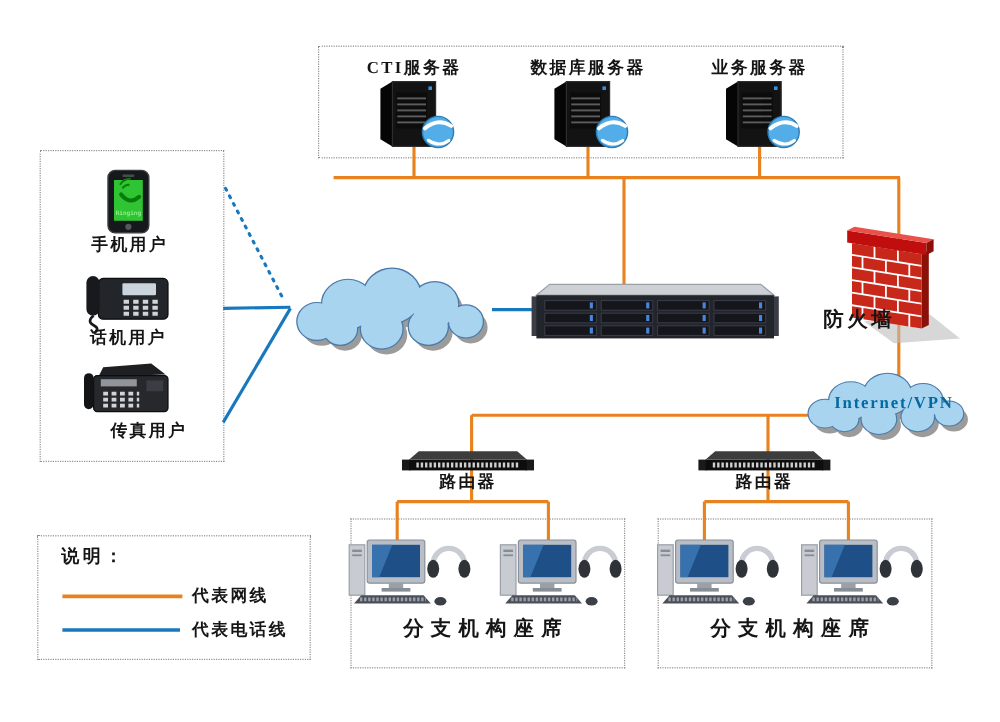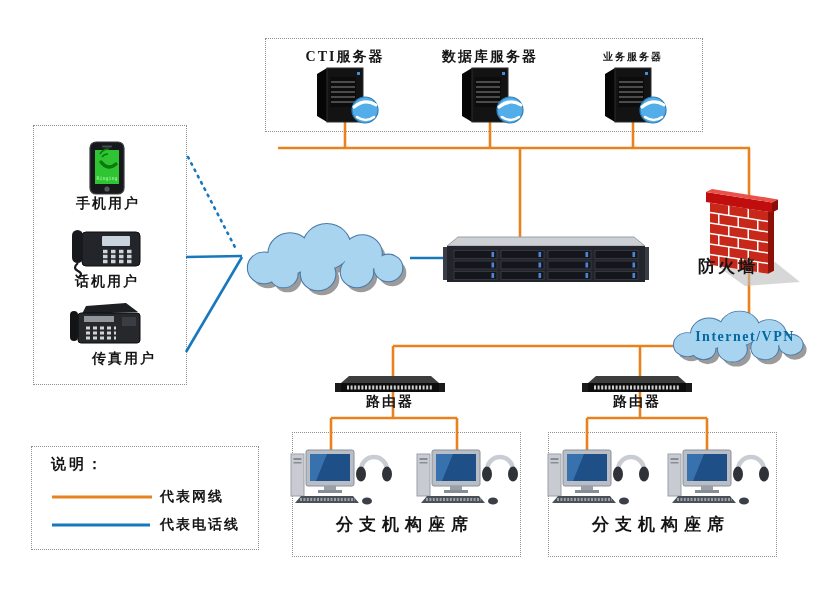--- a/index.html
+++ b/index.html
@@ -232,30 +232,30 @@
       <rect x="54" y="14" width="14" height="9" fill="#3a3e44"></rect>
       <line x1="18" y1="25" x2="48" y2="25" stroke="#d0d4d8" stroke-width="3.2" stroke-dasharray="4 3"></line>
       <line x1="18" y1="30" x2="48" y2="30" stroke="#d0d4d8" stroke-width="3.2" stroke-dasharray="4 3"></line>
       <line x1="18" y1="35" x2="48" y2="35" stroke="#d0d4d8" stroke-width="3.2" stroke-dasharray="4 3"></line>
       <rect x="2" y="8" width="8" height="30" rx="4" fill="#121416"></rect>
     </g>
   </svg>
 
   <div class="lbl" style="left:345px;top:57px;font-size:14px;letter-spacing:2px;">CTI服务器</div>
   <div class="lbl" style="left:490px;top:57px;font-size:14px;letter-spacing:2px;">数据库服务器</div>
-  <div class="lbl" style="left:633px;top:57px;font-size:10px;letter-spacing:2px;">业务服务器</div>
+  <div class="lbl" style="left:633px;top:57px;font-size:14px;letter-spacing:2px;">业务服务器</div>
 
   <div class="screen-text" style="left:107px;top:176px;">Ringing</div>
   <div class="lbl" style="left:108px;top:204px;font-size:14px;letter-spacing:2px;">手机用户</div>
   <div class="lbl" style="left:107px;top:282px;font-size:14px;letter-spacing:2px;">话机用户</div>
   <div class="lbl" style="left:124px;top:359px;font-size:14px;letter-spacing:2px;">传真用户</div>
 
   <div class="lbl" style="left:745px;top:337px;font-size:14px;letter-spacing:1.5px;color:#0369a1;">Internet/VPN</div>
 
-  <div class="lbl" style="left:716px;top:266px;font-size:17px;letter-spacing:3px;margin-left:12px;">防火墙</div>
+  <div class="lbl" style="left:716px;top:266px;font-size:17px;letter-spacing:3px;">防火墙</div>
 
   <div class="lbl" style="left:390px;top:402px;font-size:14px;letter-spacing:2px;">路由器</div>
   <div class="lbl" style="left:637px;top:402px;font-size:14px;letter-spacing:2px;">路由器</div>
 
   <div class="lbl" style="left:405px;top:524px;font-size:17px;letter-spacing:6px;">分支机构座席</div>
   <div class="lbl" style="left:661px;top:524px;font-size:17px;letter-spacing:6px;">分支机构座席</div>
 
   <div class="lbl lbl-left" style="left:51px;top:464px;font-size:15px;letter-spacing:3px;">说明：</div>
   <div class="lbl lbl-left" style="left:160px;top:497px;font-size:14px;letter-spacing:2px;">代表网线</div>
   <div class="lbl lbl-left" style="left:160px;top:525px;font-size:14px;letter-spacing:2px;">代表电话线</div>

